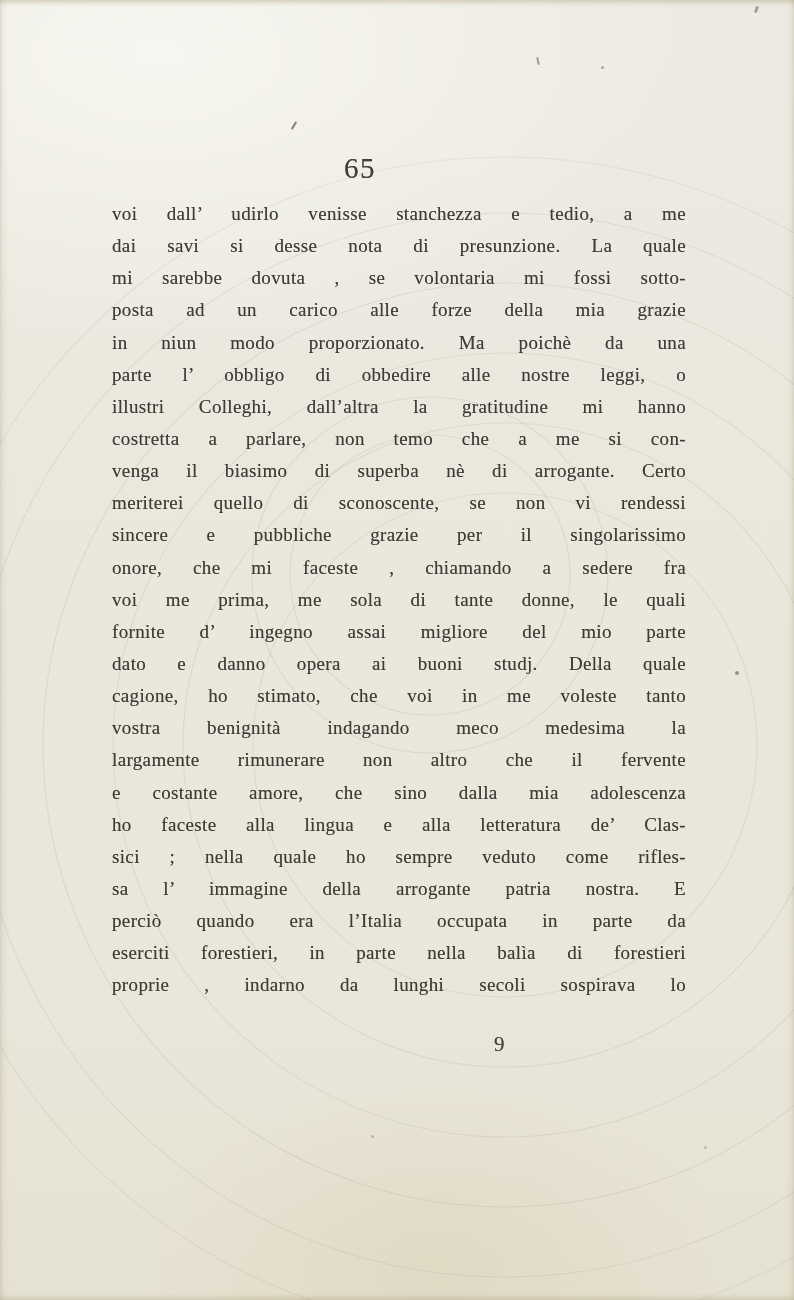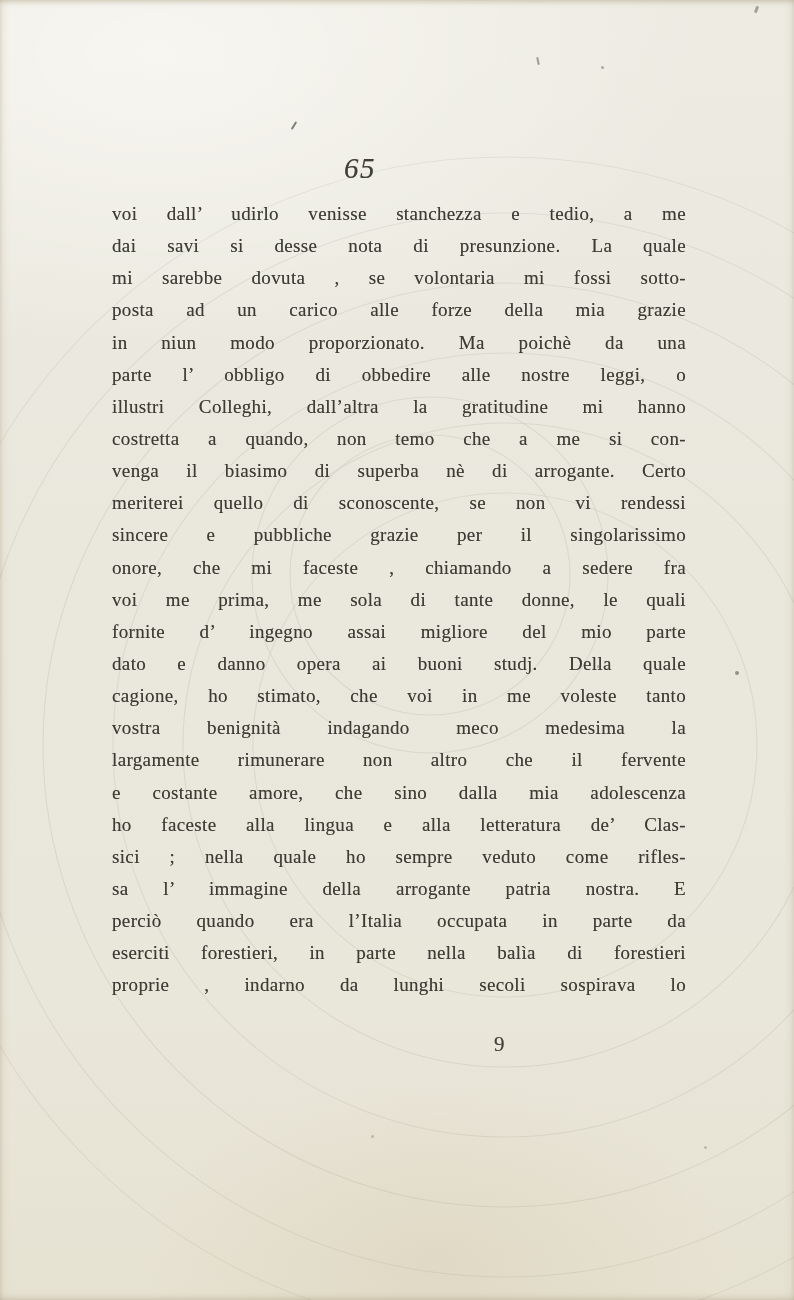--- a/index.html
+++ b/index.html
@@ -27,21 +27,20 @@
   }
   .emboss { position: absolute; inset: 0; pointer-events: none; }
   .page-number {
     position: absolute;
     top: 152px; left: 0; width: 720px;
     text-align: center;
     font-size: 29px;
     letter-spacing: 1.5px;
     color: #3f3e37;
     text-shadow: 0 0 0.6px rgba(63,62,55,0.55);
-    font-style: italic;
   }
   .text-block {
     position: absolute;
     left: 112px; top: 198px; width: 574px;
     color: #3c3b34;
     font-size: 19px;
     letter-spacing: 0.35px;
     text-shadow: 0 0 0.6px rgba(60,59,52,0.5);
   }
   .line {
@@ -88,21 +87,21 @@
 <div class="page-number">65</div>
 
 <div class="text-block">
   <div class="line">voi dall’ udirlo venisse stanchezza e tedio, a me</div>
   <div class="line">dai savi si desse nota di presunzione. La quale</div>
   <div class="line">mi sarebbe dovuta , se volontaria mi fossi sotto-</div>
   <div class="line">posta ad un carico alle forze della mia grazie</div>
   <div class="line">in niun modo proporzionato. Ma poichè da una</div>
   <div class="line">parte l’ obbligo di obbedire alle nostre leggi, o</div>
   <div class="line">illustri Colleghi, dall’altra la gratitudine mi hanno</div>
-  <div class="line">costretta a quando, non temo che a me si con-</div>
+  <div class="line">costretta a parlare, non temo che a me si con-</div>
   <div class="line">venga il biasimo di superba nè di arrogante. Certo</div>
   <div class="line">meriterei quello di sconoscente, se non vi rendessi</div>
   <div class="line">sincere e pubbliche grazie per il singolarissimo</div>
   <div class="line">onore, che mi faceste , chiamando a sedere fra</div>
   <div class="line">voi me prima, me sola di tante donne, le quali</div>
   <div class="line">fornite d’ ingegno assai migliore del mio parte</div>
   <div class="line">dato e danno opera ai buoni studj. Della quale</div>
   <div class="line">cagione, ho stimato, che voi in me voleste tanto</div>
   <div class="line">vostra benignità indagando meco medesima la</div>
   <div class="line">largamente rimunerare non altro che il fervente</div>

